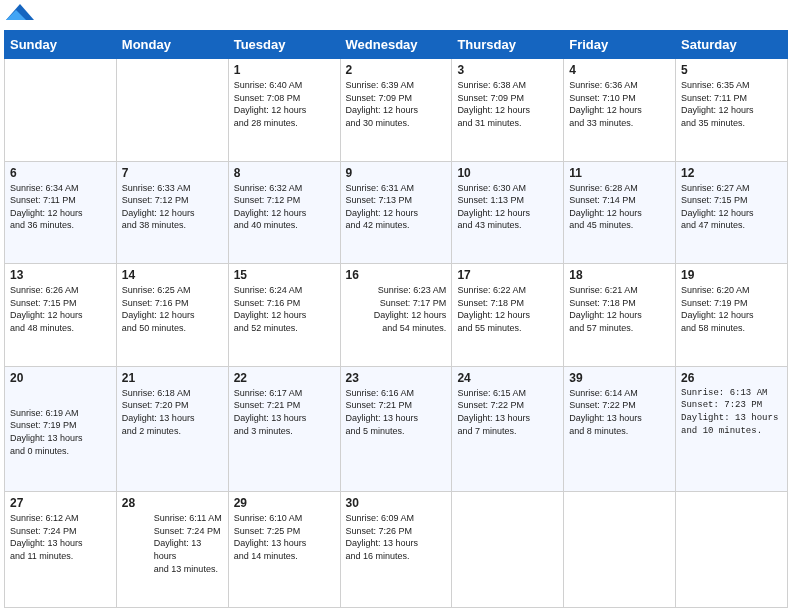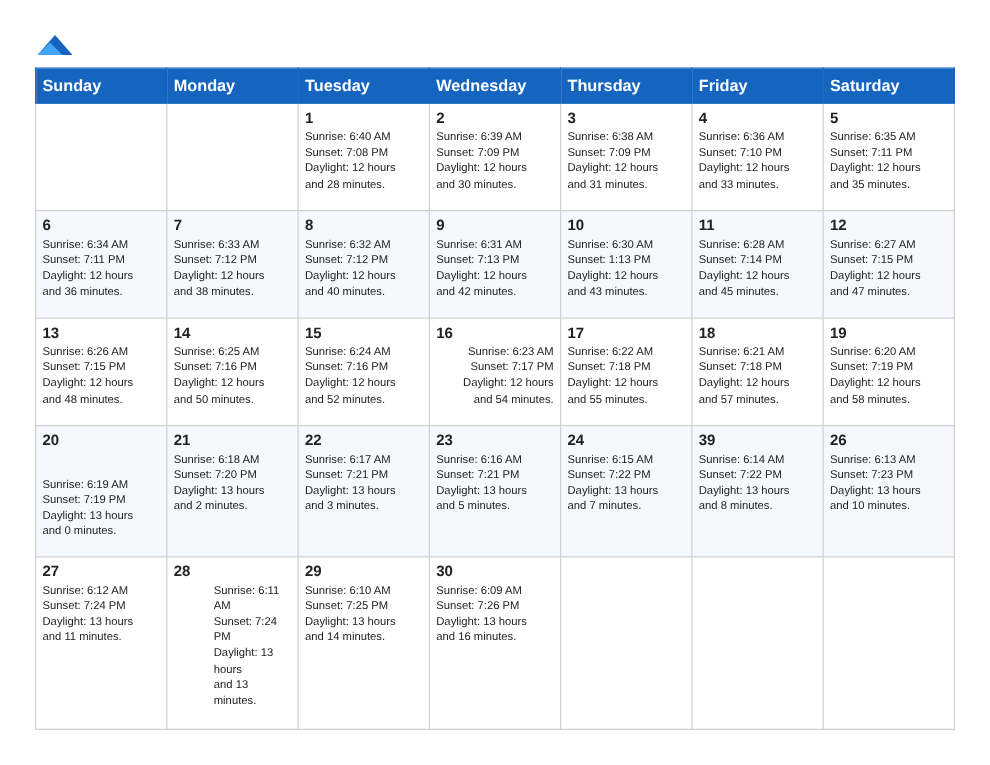--- a/index.html
+++ b/index.html
@@ -6,21 +6,21 @@
     body {
       width: 792px;
       height: 612px;
       font-family: Arial, sans-serif;
       background: #fff;
       overflow: hidden;
     }
     .page {
       width: 792px;
       height: 612px;
-      padding: 28px;
+      padding: 4px;
       display: flex;
       flex-direction: column;
     }
     .header {
       display: flex;
       justify-content: space-between;
       align-items: flex-start;
       margin-bottom: 10px;
     }
     .logo {
@@ -299,21 +299,21 @@
           </td>
           <td>
             <span class="day-number">39</span>
             <div class="day-info" style="white-space: pre-line;">Sunrise: 6:14 AM
 Sunset: 7:22 PM
 Daylight: 13 hours
 and 8 minutes.</div>
           </td>
           <td>
             <span class="day-number">26</span>
-            <div class="day-info" style="white-space: pre-line;">Sunrise: 6:13 AM
+            <div class="day-info" style="white-space: pre-line; font-family: Liberation Mono, monospace;">Sunrise: 6:13 AM
 Sunset: 7:23 PM
 Daylight: 13 hours
 and 10 minutes.</div>
           </td>
         </tr>
         <tr>
           <td>
             <span class="day-number">27</span>
             <div class="day-info" style="white-space: pre-line;">Sunrise: 6:12 AM
 Sunset: 7:24 PM

